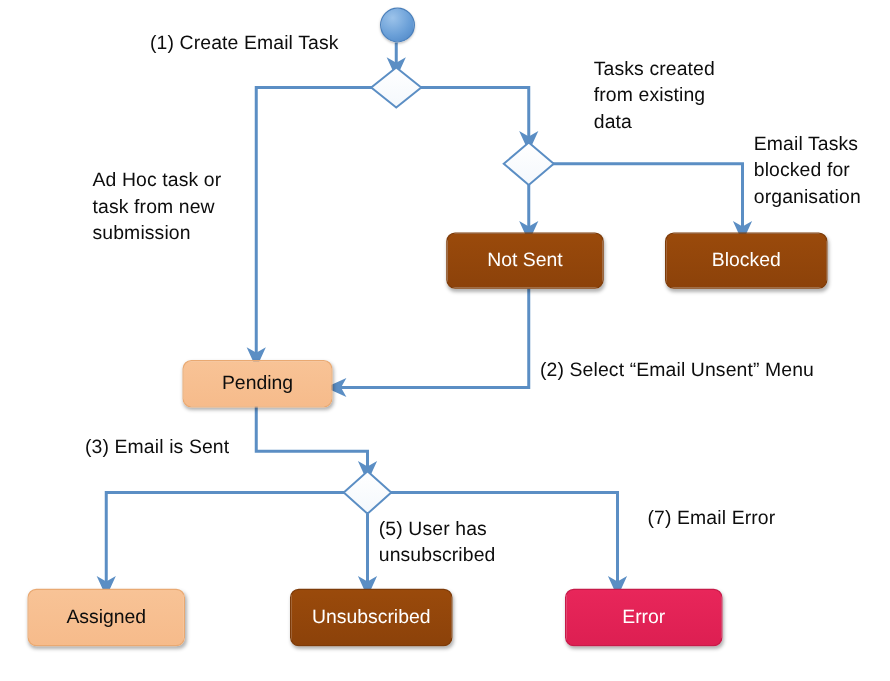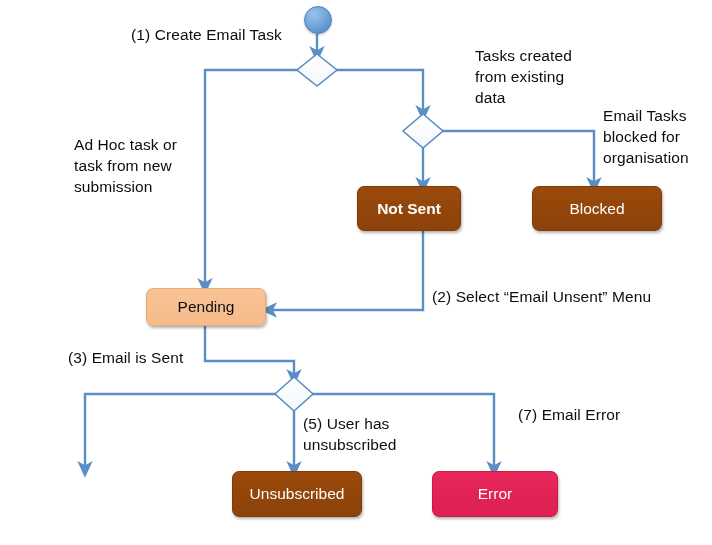--- a/index.html
+++ b/index.html
@@ -48,20 +48,21 @@
   }
   .node-peach {
     background: linear-gradient(180deg,#f8c396 0%, #f6bb8b 100%);
     color: #0d0d0d;
     border: 1px solid #e9a972;
   }
   .node-crimson {
     background: linear-gradient(180deg,#e8265a 0%, #dd1f52 100%);
     color: #ffffff;
     border: 1px solid #c71a49;
+    margin-left: 20px;
   }
   .start-dot {
     position: absolute;
     width: 26px;
     height: 26px;
     border-radius: 50%;
     background: radial-gradient(circle at 35% 28%, #9cc3ea 0%, #6ba0d8 55%, #4a83c4 100%);
     border: 1px solid #4a7fba;
     box-shadow: 0 1px 2px rgba(0,0,0,0.25);
   }
@@ -105,21 +106,21 @@
       <path d="M311,394 L494,394 L494,470" marker-end="url(#arrow)"></path>
     </g>
 
     <polygon points="317,54 337,70 317,86 297,70" fill="url(#diamondFill)" stroke="#5b8ec4" stroke-width="1.6"></polygon>
     <polygon points="423,114 443,131 423,148 403,131" fill="url(#diamondFill)" stroke="#5b8ec4" stroke-width="1.6"></polygon>
     <polygon points="294,377 313,394 294,411 275,394" fill="url(#diamondFill)" stroke="#5b8ec4" stroke-width="1.6"></polygon>
   </svg>
 
   <div class="start-dot" style="left:304px; top:6px;"></div>
 
-  <div class="label" style="left:131px; top:24px;">(1) Create Email Task</div>
+  <div class="label" style="left:120px; top:24px;">(1) Create Email Task</div>
 
   <div class="label" style="left:431px; top:45px;margin-left:44px;">Tasks created
 from existing
 data</div>
 
   <div class="label" style="left:603px; top:105px;">Email Tasks
 blocked for
 organisation</div>
 
   <div class="label" style="left:74px; top:134px;">Ad Hoc task or
@@ -129,24 +130,25 @@
   <div class="label" style="left:432px; top:286px;">(2) Select “Email Unsent” Menu</div>
 
   <div class="label" style="left:68px; top:347px;">(3) Email is Sent</div>
 
 
   <div class="label" style="left:303px; top:413px;">(5) User has
 unsubscribed</div>
 
   <div class="label" style="left:518px; top:404px;">(7) Email Error</div>
 
-  <div class="node node-brown" style="left:357px; top:186px; width:104px; height:45px;font-weight:bold;">Not Sent</div>
+  <div class="node node-brown" style="left:357px; top:186px; width:126px; height:45px;">Not Sent</div>
 
   <div class="node node-peach" style="left:146px; top:288px; width:120px; height:38px;">Pending</div>
 
   <div class="node node-brown" style="left:532px; top:186px; width:130px; height:45px;">Blocked</div>
 
+  <div class="node node-peach" style="left:22px; top:471px; width:126px; height:46px;">Assigned</div>
 
   <div class="node node-brown" style="left:232px; top:471px; width:130px; height:46px;">Unsubscribed</div>
 
   <div class="node node-crimson" style="left:432px; top:471px; width:126px; height:46px;">Error</div>
 
 </div>
 
 </body></html>

